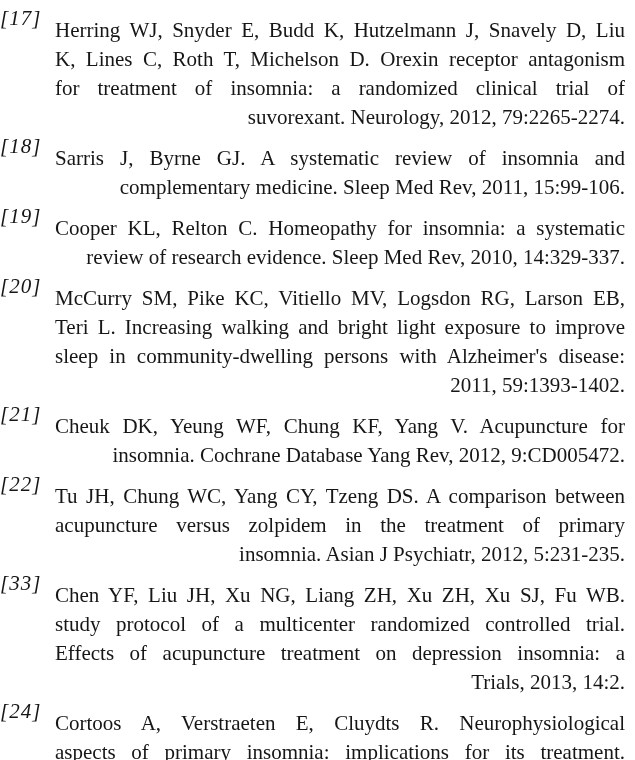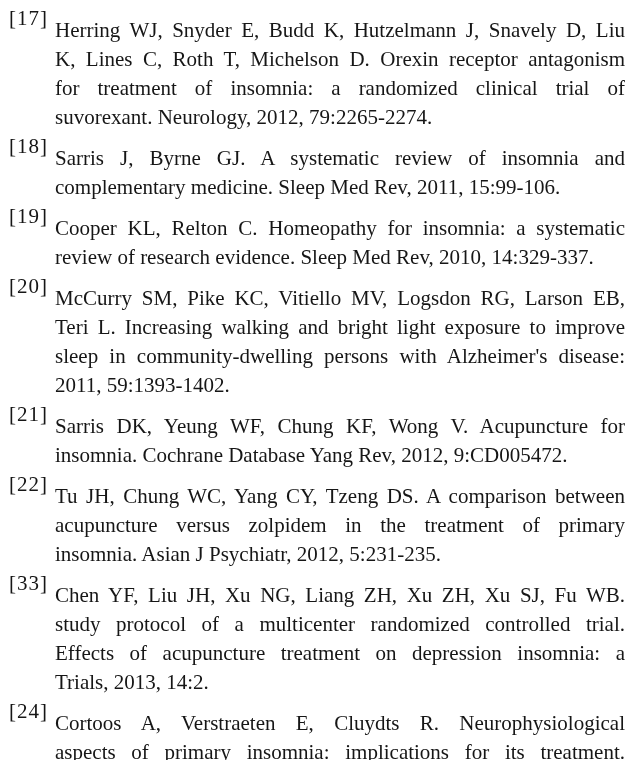--- a/index.html
+++ b/index.html
@@ -20,31 +20,31 @@
     color: #161616;
     overflow: hidden;
   }
   .ref {
     display: flex;
     align-items: flex-start;
   }
   .ref-num {
     flex: 0 0 55px;
     box-sizing: border-box;
-    padding-left: 9px;
     letter-spacing: 1px;
     white-space: nowrap;
+    font-style: italic;
   }
   .ref-body {
     flex: 1 1 auto;
     min-width: 0;
     margin-top: 12px;
   }
   .ref-line {
-    text-align: left;
+    text-align: right;
   }
   .ref-line.just {
     text-align: justify;
     text-align-last: justify;
   }
   .footer-line {
     text-align: right;
     padding-right: 28px;
   }
 </style>
@@ -81,21 +81,21 @@
         <div class="ref-body">
           <div class="ref-line just">McCurry SM, Pike KC, Vitiello MV, Logsdon RG, Larson EB,</div>
           <div class="ref-line just">Teri L. Increasing walking and bright light exposure to improve</div>
           <div class="ref-line just">sleep in community-dwelling persons with Alzheimer's disease:</div>
           <div class="ref-line">2011, 59:1393-1402.</div>
         </div>
       </div>
       <div class="ref">
         <div class="ref-num">[21]</div>
         <div class="ref-body">
-          <div class="ref-line just">Sarris DK, Yeung WF, Chung KF, Wong V. Acupuncture for</div>
+          <div class="ref-line just">Cheuk DK, Yeung WF, Chung KF, Yang V. Acupuncture for</div>
           <div class="ref-line">insomnia. Cochrane Database Yang Rev, 2012, 9:CD005472.</div>
         </div>
       </div>
       <div class="ref">
         <div class="ref-num">[22]</div>
         <div class="ref-body">
           <div class="ref-line just">Tu JH, Chung WC, Yang CY, Tzeng DS. A comparison between</div>
           <div class="ref-line just">acupuncture versus zolpidem in the treatment of primary</div>
           <div class="ref-line">insomnia. Asian J Psychiatr, 2012, 5:231-235.</div>
         </div>

